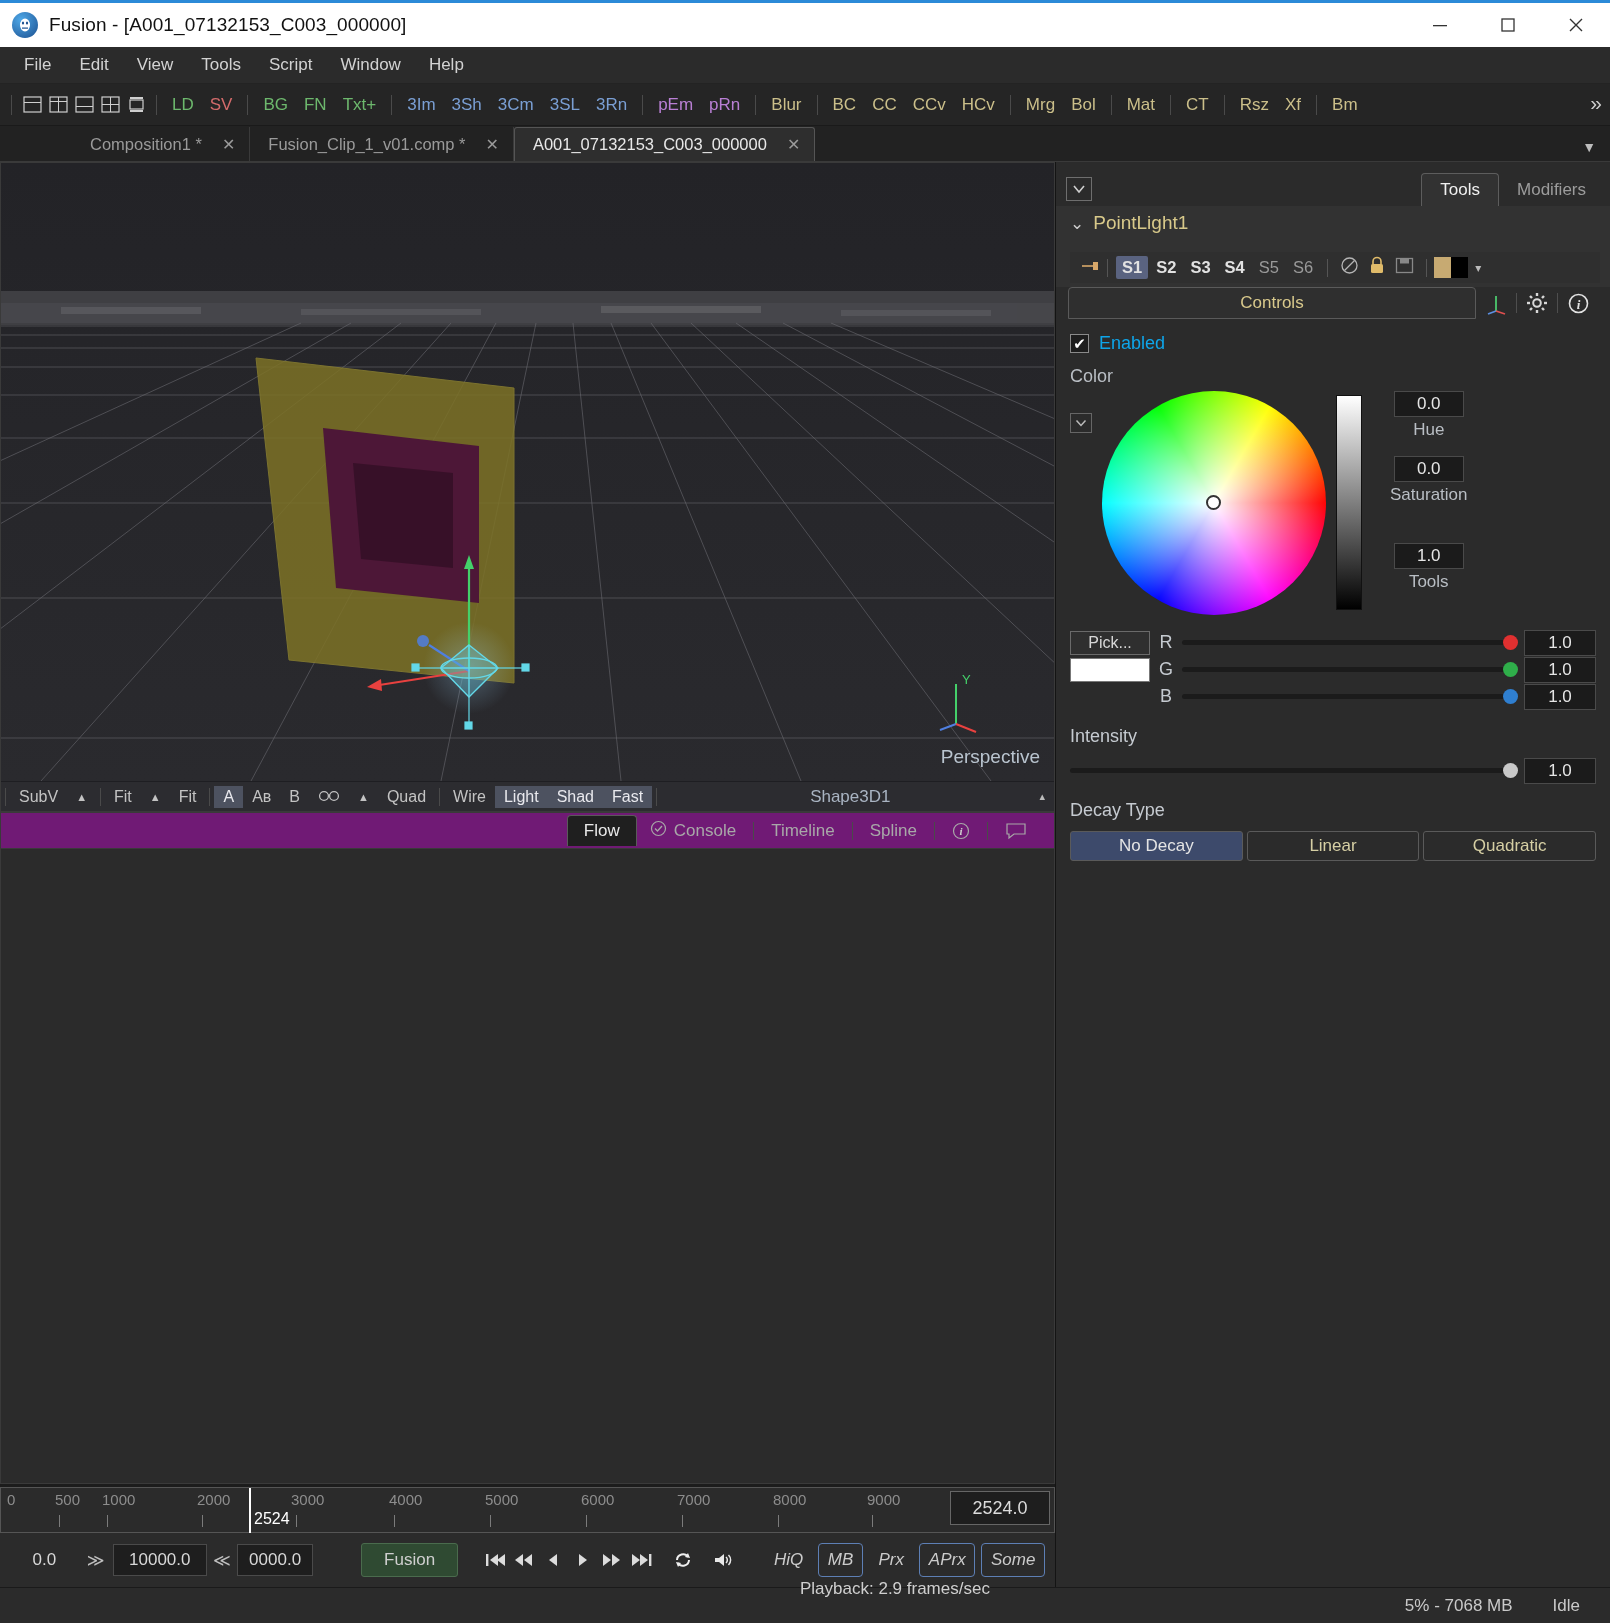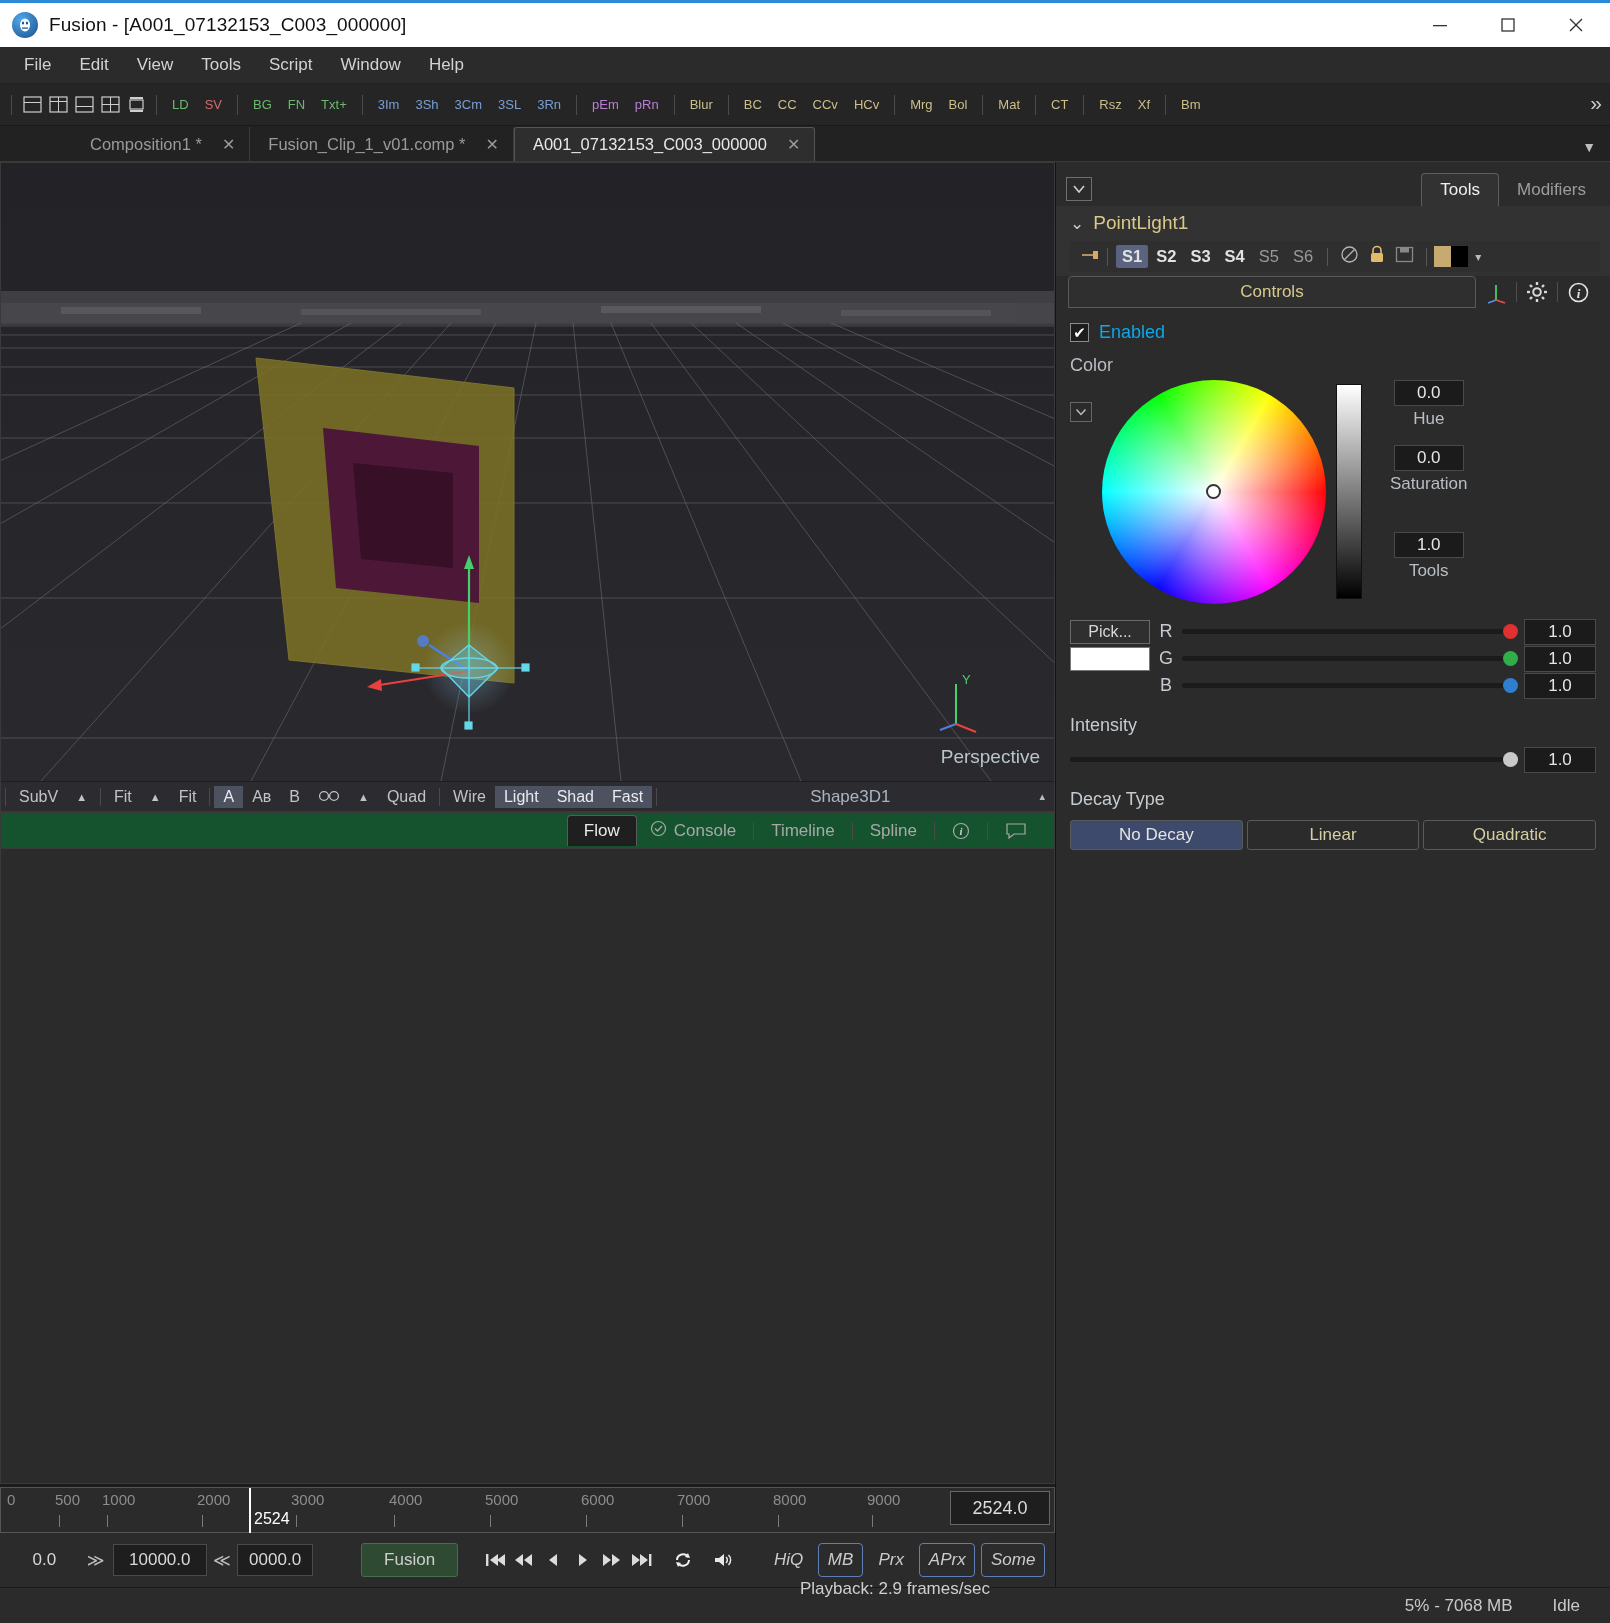--- a/index.html
+++ b/index.html
@@ -24,21 +24,21 @@
     padding-left:10px; flex:0 0 auto; border-bottom:1px solid #232323;}
   .menuitem { color:#d2d2d2; font-size:17px; padding:5px 14px; }
 
   
   .toolbar { height:42px; background:#252525; display:flex; align-items:center;
     flex:0 0 auto; padding-left:4px; position:relative; border-bottom:1px solid #1a1a1a;}
   .tsep { width:1px; height:20px; background:#4a4a4a; margin:0 7px; flex:0 0 auto;}
   .ticon { width:26px; height:28px; display:flex; align-items:center; justify-content:center;
     flex:0 0 auto; }
   .ticon svg { display:block; }
-  .tbtn { font-size:13px; padding:3px 8px; white-space:nowrap; flex:0 0 auto; }
+  .tbtn { font-size:17px; padding:3px 8px; white-space:nowrap; flex:0 0 auto; }
   .tb-more { position:absolute; right:8px; top:7px; color:#cfcfcf; font-size:21px; }
 
   
   .comptabs { height:36px; background:#222222; display:flex; align-items:flex-end;
     flex:0 0 auto; position:relative; border-bottom:1px solid #3a3a3a;}
   .ctab { height:34px; display:flex; align-items:center; padding:0 14px 0 18px;
     color:#9a9a9a; font-size:16.5px; border-right:1px solid #3a3a3a; }
   .ctab.active { background:#2e2e2e; color:#e8e8e8; border-top:1px solid #555;
     border-left:1px solid #555; border-right:1px solid #555; border-radius:3px 3px 0 0;}
   .ctab .x { margin-left:20px; color:#9a9a9a; font-size:16px; }
@@ -60,21 +60,21 @@
   .viewbar { height:30px; background:#2c2c30; display:flex; align-items:center;
     flex:0 0 auto; color:#c3c3c3; font-size:16px; border:1px solid #3a3a3a; border-top:none;}
   .vb { padding:2px 9px; white-space:nowrap;}
   .vb.on { background:#4d5260; color:#e9e9ee; }
   .vbsep { width:1px; height:18px; background:#4a4a4a; margin:0 4px;}
   .vb-title { flex:1; text-align:center; color:#a9b4c2; font-size:17px; }
   .vb-caret { color:#bbb; font-size:11px; padding-right:9px;}
 
   
   .flowwrap { flex:1; display:flex; flex-direction:column; min-height:0;}
-  .flowtabs { height:36px; background:#14532d; display:flex; align-items:center;
+  .flowtabs { height:36px; background:#701a75; display:flex; align-items:center;
     justify-content:flex-end; padding-right:14px; flex:0 0 auto;
     border:1px solid #3a3a3a; border-bottom:none;}
   .ftab { color:#a8a8a8; font-size:17px; padding:4px 13px; display:flex; align-items:center; gap:7px;}
   .ftab.active { color:#e9e9e9; background:#1f1f1f; border:1px solid #5a5a5a;
     border-bottom:none; border-radius:4px 4px 0 0; padding:5px 16px;}
   .ftsep { width:1px; height:18px; background:#4a4a4a; margin:0 4px;}
 
   .flow { flex:1; position:relative; background:#2b2b2b; overflow:hidden;
     border:1px solid #3a3a3a;}
 
@@ -107,21 +107,21 @@
     background:#2b2b2b; }
   .collapse-box { width:26px; height:24px; border:1px solid #6e6e6e; color:#ccc;
     display:flex; align-items:center; justify-content:center; font-size:13px; margin-bottom:5px;}
   .itab { padding:6px 18px; color:#9c9c9c; font-size:17px; }
   .itab.active { background:#323232; color:#f0f0f0; border:1px solid #5d5d5d;
     border-bottom:none; border-radius:4px 4px 0 0; }
   .toolrow { display:flex; align-items:center; gap:9px; padding:6px 0 2px 14px;
     background:#323232;}
   .toolname { color:#d8c98a; font-size:19px;}
   .statebar { display:flex; align-items:center; gap:0; background:#2f2f2f;
-    padding:4px 10px; margin:5px 10px 0 14px; }
+    padding:4px 10px; margin:16px 10px 0 14px; }
   .sbtn { color:#e2e2e2; font-size:16.5px; font-weight:bold; padding:2px 6px; margin:0 1px;}
   .sbtn.sel { background:#5a6380; border-radius:2px;}
   .sbtn.dim { color:#9a9a9a; font-weight:normal;}
   .sbsep { width:1px;height:18px;background:#555; margin:0 7px;}
 
   .ctrlsrow { display:flex; align-items:center; padding:0 12px; background:#2b2b2b;}
   .ctrlstab { flex:1; height:32px; background:#2f2f2f; border:1px solid #5a5a5a;
     border-radius:4px 4px 0 0; color:#d9c98c; font-size:17px;
     display:flex; align-items:center; justify-content:center;}
   .icobtn { width:40px; height:32px; display:flex; align-items:center; justify-content:center;}

